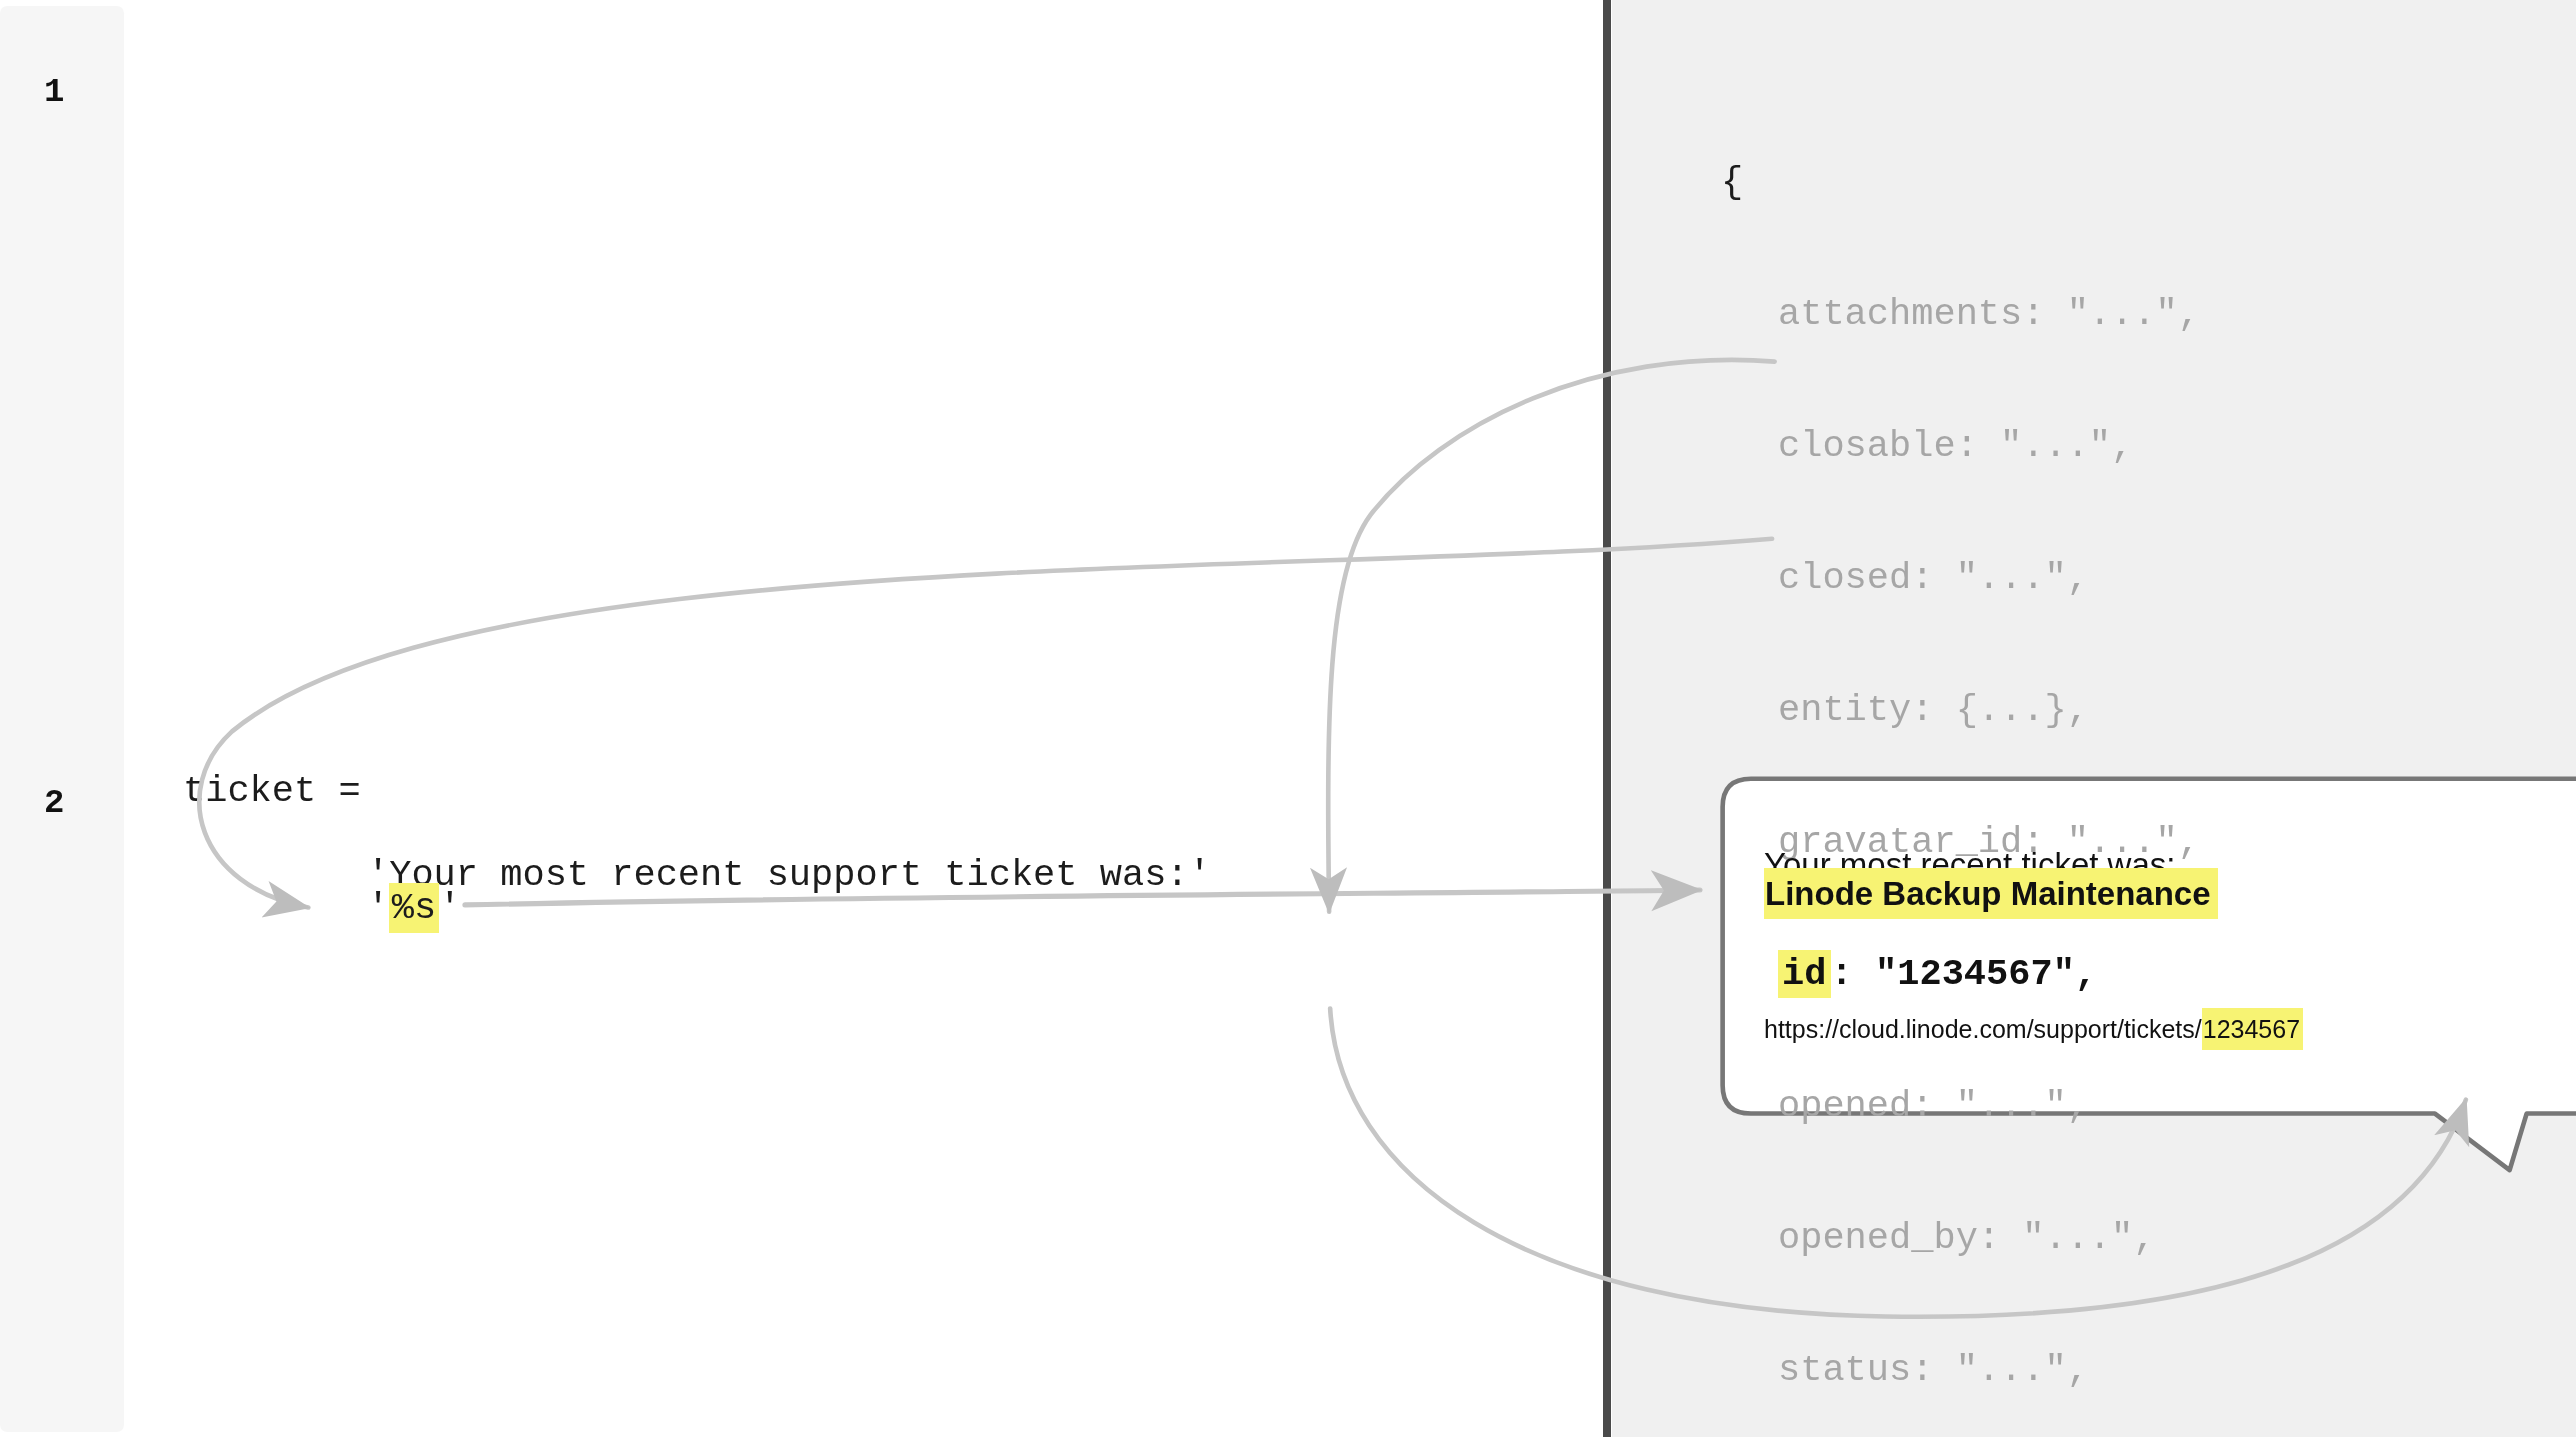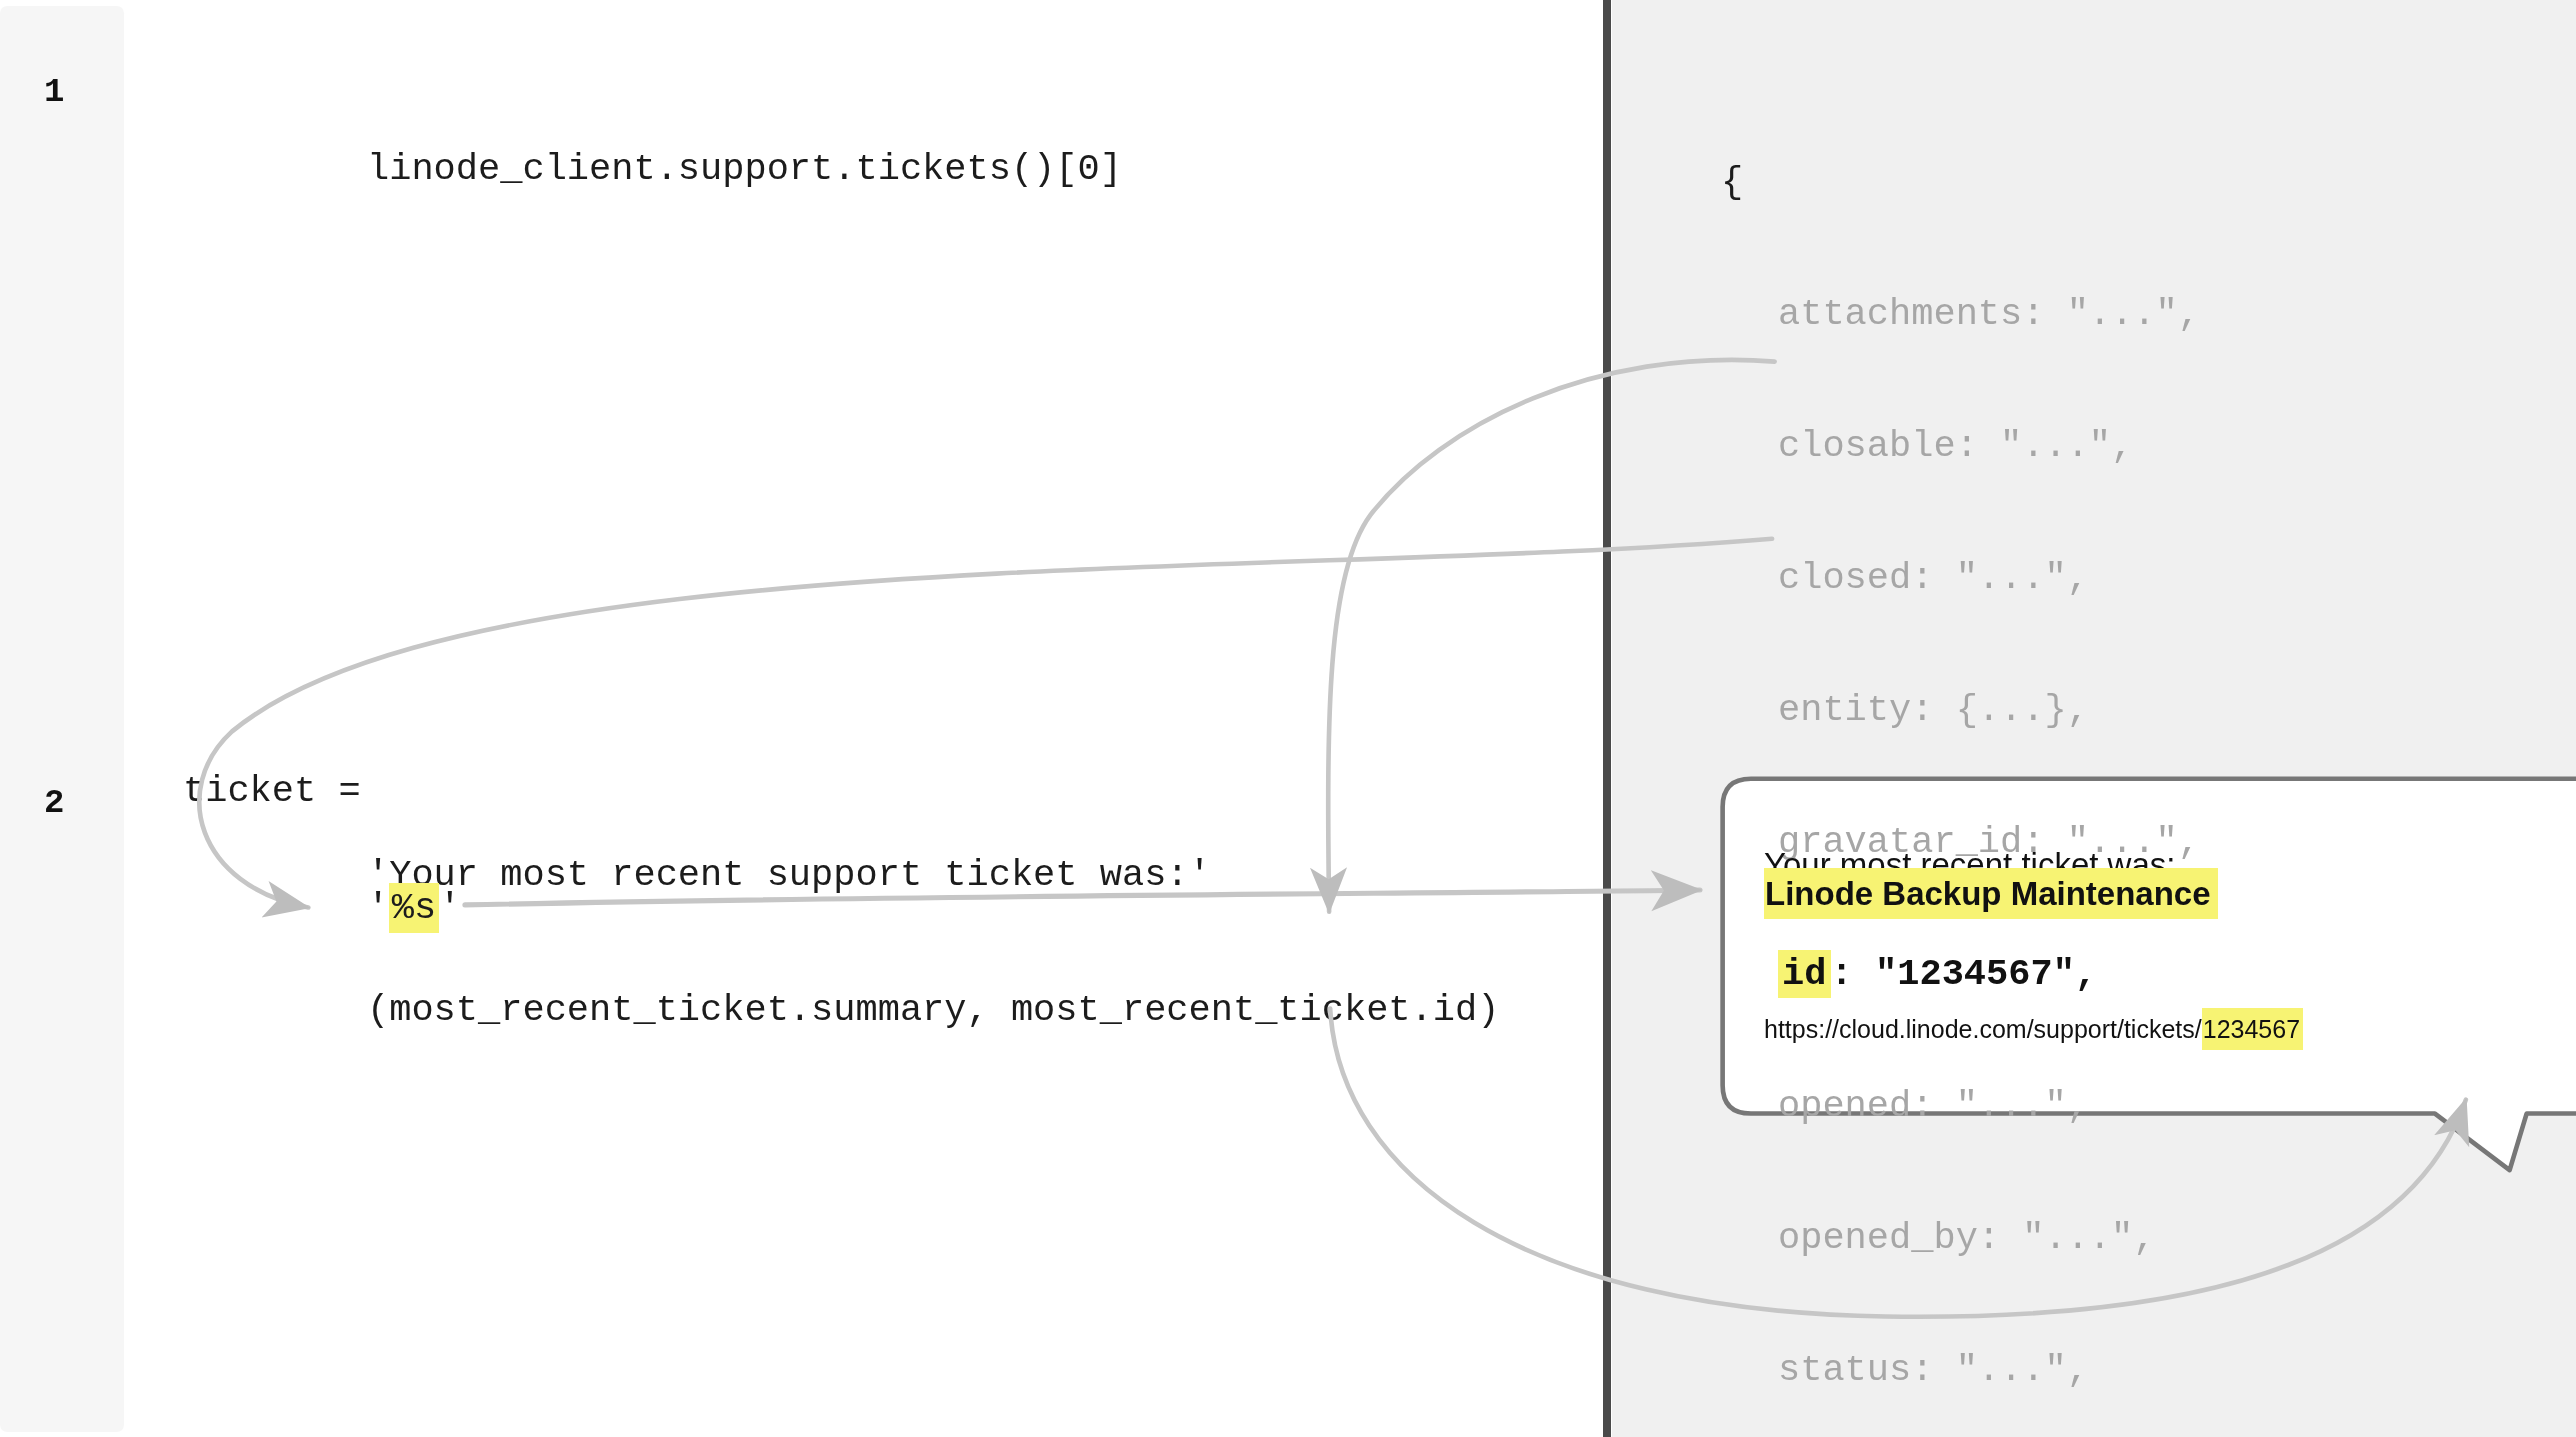--- a/index.html
+++ b/index.html
@@ -30,26 +30,24 @@
 
 <div id="stage">
 
   <div class="right-panel"></div>
   <div class="gutter"></div>
   <div class="divider"></div>
 
   <div class="lineno" style="left:44px;top:75px;">1</div>
   <div class="lineno" style="left:44px;top:786px;">2</div>
 
-  <div class="code-line" style="left:367px;top:151px;">linode_client.support.tickets()[0]</div>
 
   <div class="code-line" style="left:183px;top:773px;">ticket =</div>
   <div class="code-line" style="left:367px;top:857px;">'Your most recent support ticket was:'</div>
   <div class="code-line" style="left:367px;top:890px;"><span>'</span><span class="hl">%s</span><span>'</span></div>
-  <div class="code-line" style="left:367px;top:992px;">(most_recent_ticket.summary, most_recent_ticket.id)</div>
 
   <svg class="svg-layer" viewBox="0 0 5210 2790">
     <defs>
       <marker id="ah" markerWidth="11" markerHeight="10" refX="9.5" refY="4" orient="auto" markerUnits="strokeWidth">
         <path d="M0,0 L10,4 L0,8 L2.5,4 Z" fill="#bdbdbd"></path>
       </marker>
     </defs>
 
     <path d="M 3399 1512 H 5014 Q 5069 1512 5069 1567 V 2107 Q 5069 2162 5014 2162 H 4905 L 4872 2272 L 4727 2162 H 3399 Q 3344 2162 3344 2107 V 1567 Q 3344 1512 3399 1512 Z" fill="#ffffff" stroke="#777777" stroke-width="9" stroke-linejoin="round"></path>
 

